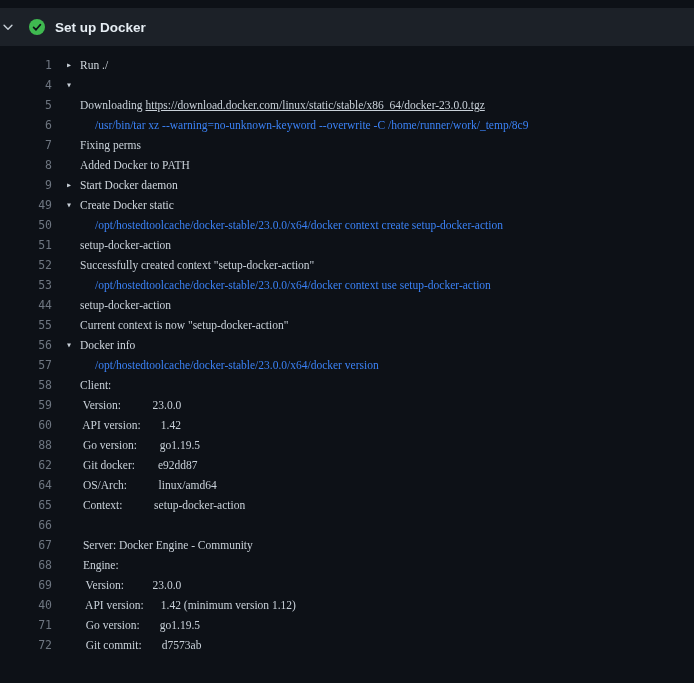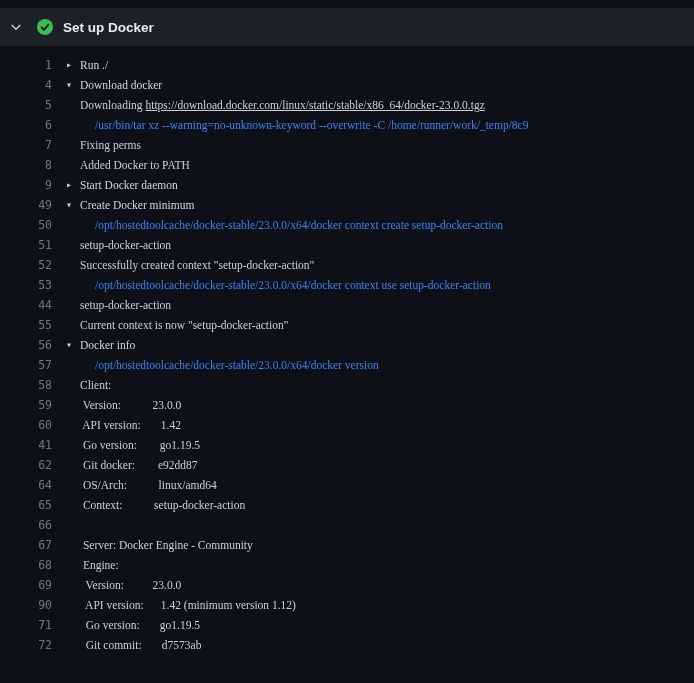--- a/index.html
+++ b/index.html
@@ -15,21 +15,21 @@
     width: 694px;
     height: 683px;
     background: #0d1117;
   }
   .step-header {
     margin-top: 8px;
     height: 38px;
     background: #1c2128;
     display: flex;
     align-items: center;
-    padding: 0 8px;
+    padding: 0 0;
     cursor: pointer;
     box-sizing: border-box;
   }
   .chev {
     width: 16px;
     height: 16px;
     display: flex;
     align-items: center;
     justify-content: center;
     flex: none;
@@ -100,44 +100,44 @@
       <svg width="16" height="16" viewBox="0 0 16 16" aria-hidden="true">
         <circle cx="8" cy="8" r="8" fill="#3fb950"></circle>
         <path d="M4.6 8.4 L7 10.8 L11.4 5.6" fill="none" stroke="#0d1117" stroke-width="1.7" stroke-linecap="round" stroke-linejoin="round"></path>
       </svg>
     </span>
     <span class="step-title">Set up Docker</span>
   </div>
 
   <div class="log-area" id="log-lines">
       <div class="log-line"><span class="line-num">1</span><span class="arrow">▸</span><span class="line-text"><span class="seg-group">Run ./</span></span></div>
-      <div class="log-line"><span class="line-num">4</span><span class="arrow">▾</span><span class="line-text"><span class="seg-group">Download docker</span></span></div>
+      <div class="log-line"><span class="line-num">4</span><span class="arrow">▾</span></div>
       <div class="log-line"><span class="line-num">5</span><span class="arrow"></span><span class="line-text"><span class="seg-plain">Downloading </span><span class="seg-link">https://download.docker.com/linux/static/stable/x86_64/docker-23.0.0.tgz</span></span></div>
       <div class="log-line"><span class="line-num">6</span><span class="arrow"></span><span class="line-text"><span class="seg-cmd">/usr/bin/tar xz --warning=no-unknown-keyword --overwrite -C /home/runner/work/_temp/8c9</span></span></div>
       <div class="log-line"><span class="line-num">7</span><span class="arrow"></span><span class="line-text"><span class="seg-plain">Fixing perms</span></span></div>
       <div class="log-line"><span class="line-num">8</span><span class="arrow"></span><span class="line-text"><span class="seg-plain">Added Docker to PATH</span></span></div>
       <div class="log-line"><span class="line-num">9</span><span class="arrow">▸</span><span class="line-text"><span class="seg-group">Start Docker daemon</span></span></div>
-      <div class="log-line"><span class="line-num">49</span><span class="arrow">▾</span><span class="line-text"><span class="seg-group">Create Docker minimum</span></span></div>
+      <div class="log-line"><span class="line-num">49</span><span class="arrow">▾</span><span class="line-text"><span class="seg-group">Create Docker static</span></span></div>
       <div class="log-line"><span class="line-num">50</span><span class="arrow"></span><span class="line-text"><span class="seg-cmd">/opt/hostedtoolcache/docker-stable/23.0.0/x64/docker context create setup-docker-action</span></span></div>
       <div class="log-line"><span class="line-num">51</span><span class="arrow"></span><span class="line-text"><span class="seg-plain">setup-docker-action</span></span></div>
       <div class="log-line"><span class="line-num">52</span><span class="arrow"></span><span class="line-text"><span class="seg-plain">Successfully created context "setup-docker-action"</span></span></div>
       <div class="log-line"><span class="line-num">53</span><span class="arrow"></span><span class="line-text"><span class="seg-cmd">/opt/hostedtoolcache/docker-stable/23.0.0/x64/docker context use setup-docker-action</span></span></div>
       <div class="log-line"><span class="line-num">44</span><span class="arrow"></span><span class="line-text"><span class="seg-plain">setup-docker-action</span></span></div>
       <div class="log-line"><span class="line-num">55</span><span class="arrow"></span><span class="line-text"><span class="seg-plain">Current context is now "setup-docker-action"</span></span></div>
       <div class="log-line"><span class="line-num">56</span><span class="arrow">▾</span><span class="line-text"><span class="seg-group">Docker info</span></span></div>
       <div class="log-line"><span class="line-num">57</span><span class="arrow"></span><span class="line-text"><span class="seg-cmd">/opt/hostedtoolcache/docker-stable/23.0.0/x64/docker version</span></span></div>
       <div class="log-line"><span class="line-num">58</span><span class="arrow"></span><span class="line-text"><span class="seg-plain">Client:</span></span></div>
       <div class="log-line"><span class="line-num">59</span><span class="arrow"></span><span class="line-text"><span class="seg-plain"> Version:           23.0.0</span></span></div>
       <div class="log-line"><span class="line-num">60</span><span class="arrow"></span><span class="line-text"><span class="seg-plain"> API version:       1.42</span></span></div>
-      <div class="log-line"><span class="line-num">41</span><span class="arrow"></span><span class="line-text"><span class="seg-plain"> Go version:        go1.19.5</span></span></div>
+      <div class="log-line"><span class="line-num">88</span><span class="arrow"></span><span class="line-text"><span class="seg-plain"> Go version:        go1.19.5</span></span></div>
       <div class="log-line"><span class="line-num">62</span><span class="arrow"></span><span class="line-text"><span class="seg-plain"> Git docker:        e92dd87</span></span></div>
       <div class="log-line"><span class="line-num">64</span><span class="arrow"></span><span class="line-text"><span class="seg-plain"> OS/Arch:           linux/amd64</span></span></div>
       <div class="log-line"><span class="line-num">65</span><span class="arrow"></span><span class="line-text"><span class="seg-plain"> Context:           setup-docker-action</span></span></div>
       <div class="log-line"><span class="line-num">66</span><span class="arrow"></span><span class="line-text"></span></div>
       <div class="log-line"><span class="line-num">67</span><span class="arrow"></span><span class="line-text"><span class="seg-plain"> Server: Docker Engine - Community</span></span></div>
       <div class="log-line"><span class="line-num">68</span><span class="arrow"></span><span class="line-text"><span class="seg-plain"> Engine:</span></span></div>
       <div class="log-line"><span class="line-num">69</span><span class="arrow"></span><span class="line-text"><span class="seg-plain">  Version:          23.0.0</span></span></div>
-      <div class="log-line"><span class="line-num">90</span><span class="arrow"></span><span class="line-text"><span class="seg-plain">  API version:      1.42 (minimum version 1.12)</span></span></div>
+      <div class="log-line"><span class="line-num">40</span><span class="arrow"></span><span class="line-text"><span class="seg-plain">  API version:      1.42 (minimum version 1.12)</span></span></div>
       <div class="log-line"><span class="line-num">71</span><span class="arrow"></span><span class="line-text"><span class="seg-plain">  Go version:       go1.19.5</span></span></div>
       <div class="log-line"><span class="line-num">72</span><span class="arrow"></span><span class="line-text"><span class="seg-plain">  Git commit:       d7573ab</span></span></div>
     </div>
 
 </div>
 
 </body></html>

